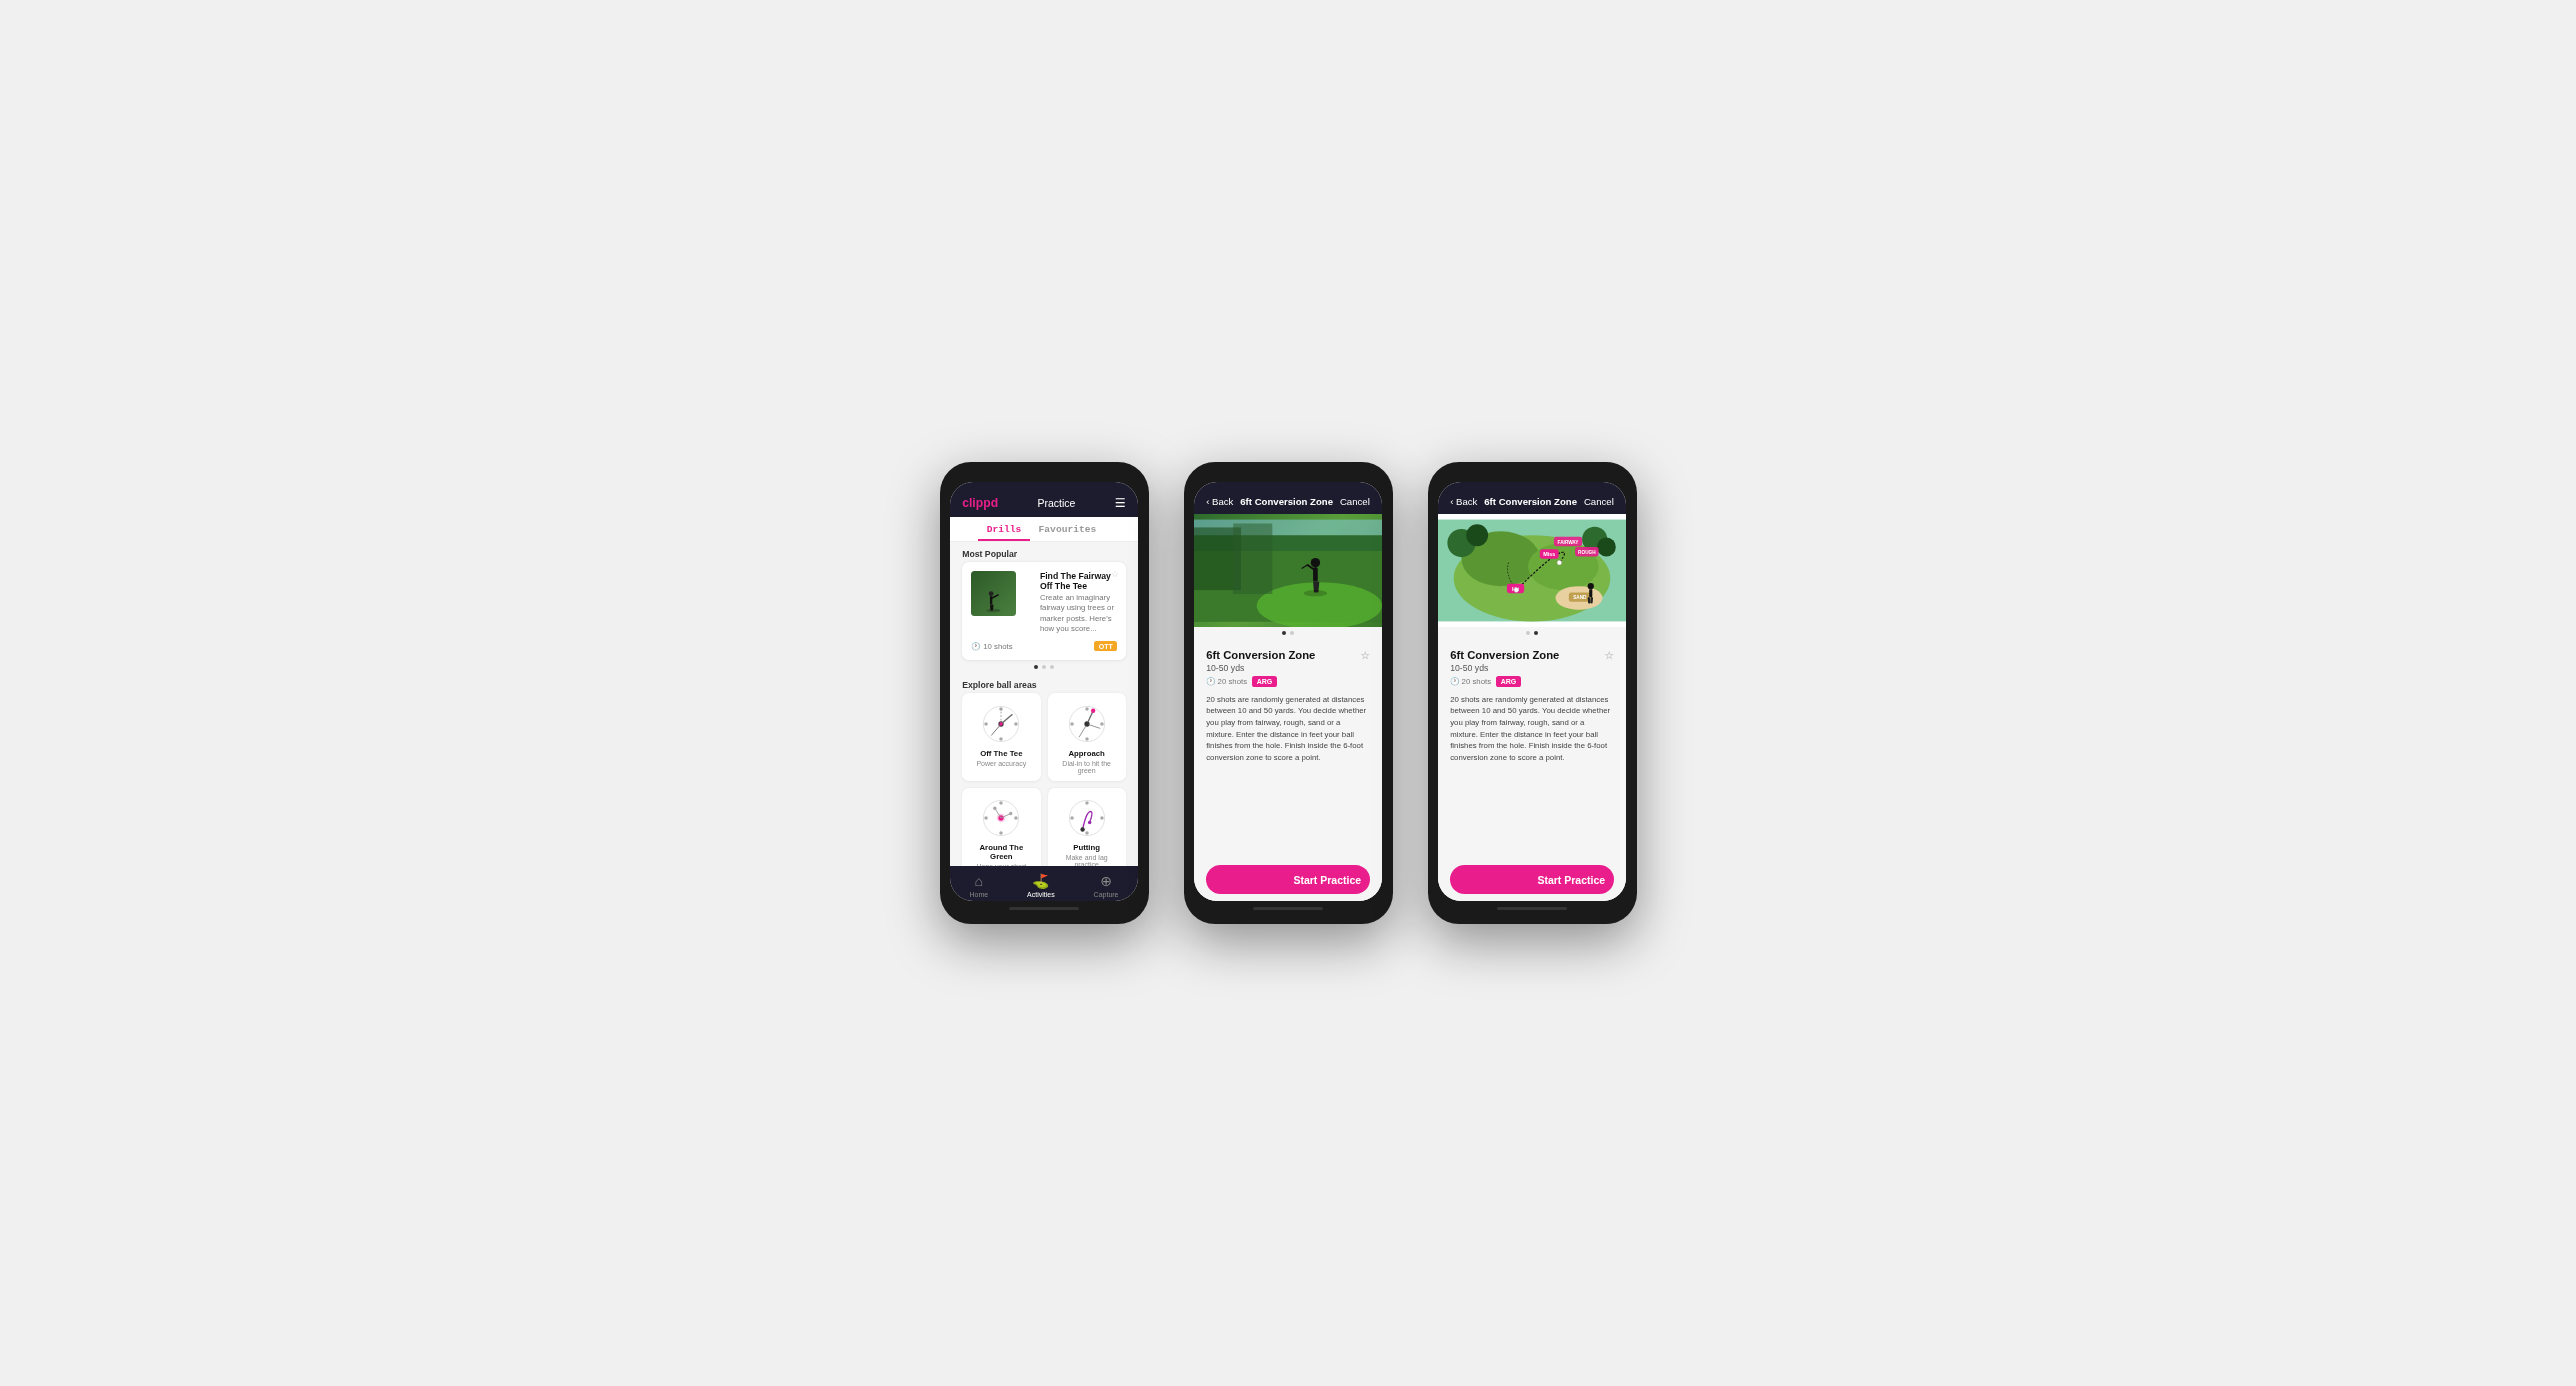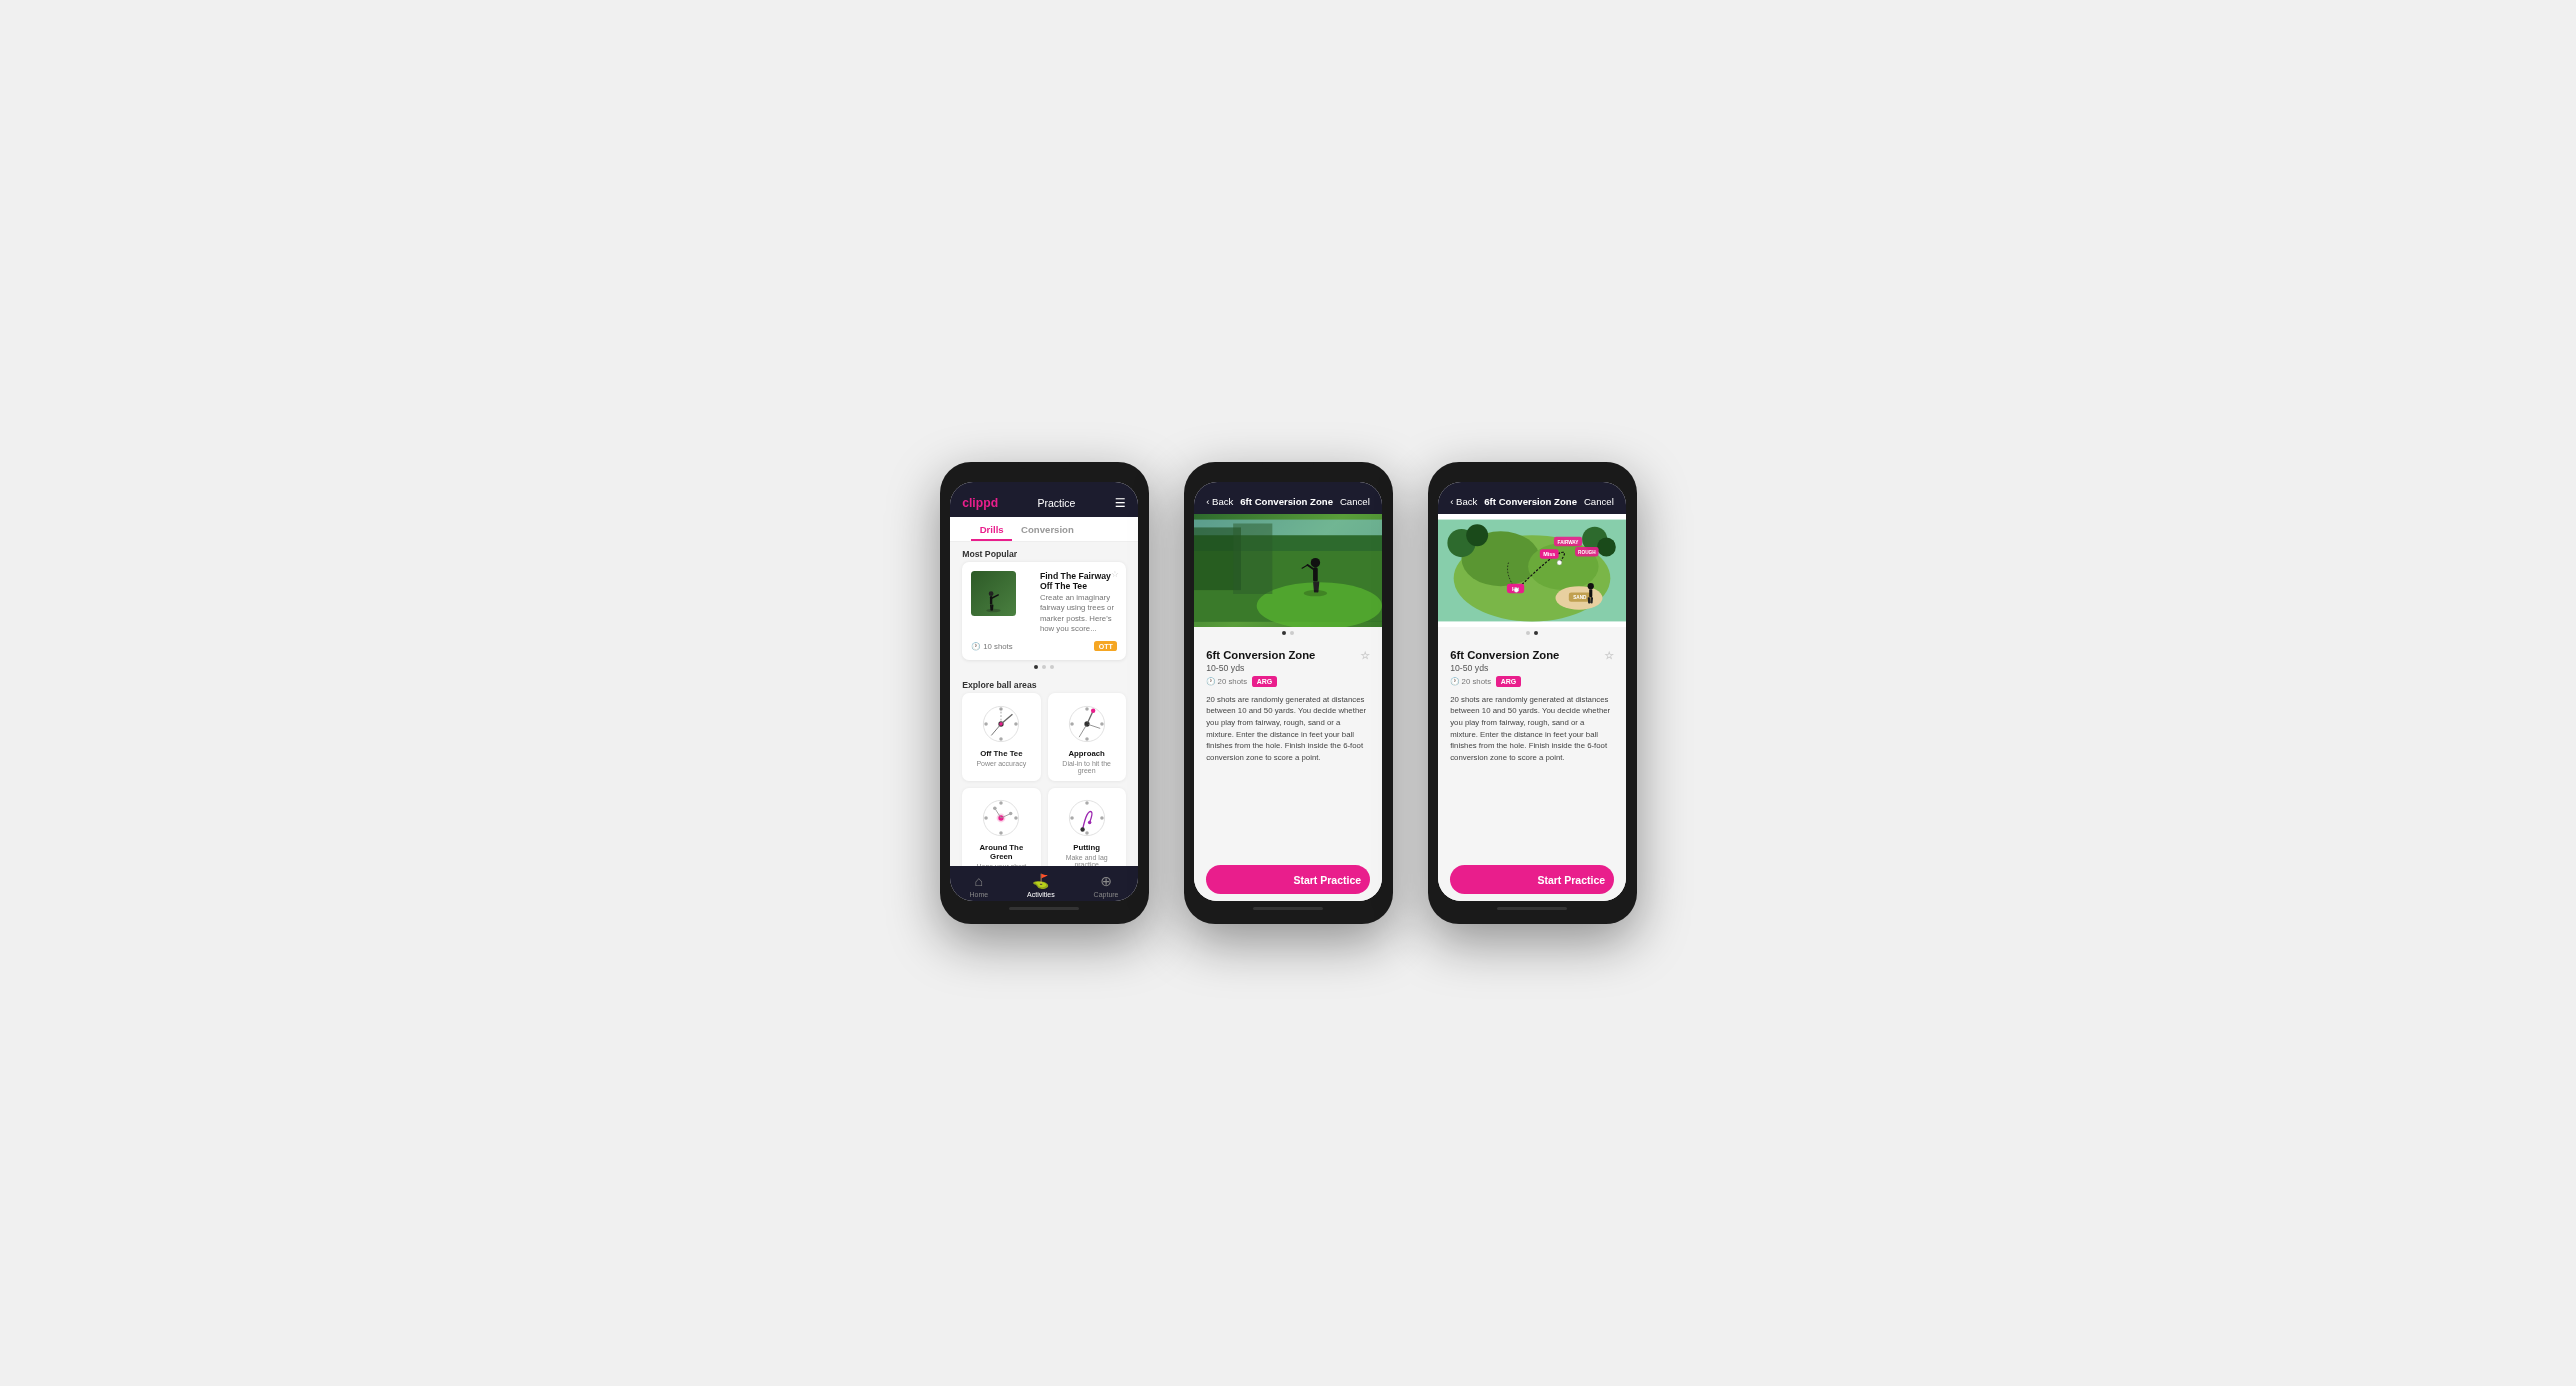--- a/index.html
+++ b/index.html
@@ -70,22 +70,23 @@
       font-size: 10.5px;
     }
     .p1-menu-icon {
       color: #fff;
       font-size: 12.2px;
     }
 
     .p1-tabs {
       background: #fff;
       display: flex;
-      padding: 0 21px;
+      padding: 0 28px;
       border-bottom: 0.9px solid #eee;
+      font-family: Liberation Mono, monospace;
     }
     .p1-tab {
       padding: 7px 8.7px 5.2px;
       font-size: 9.6px;
       font-weight: 600;
       color: #999;
       cursor: pointer;
       position: relative;
     }
     .p1-tab.active {
@@ -398,21 +399,21 @@
       <span class="p1-logo">clippd</span>
       <span class="p1-header-title">Practice</span>
       <span class="p1-menu-icon">☰</span>
     </div>
 
     <div class="p1-tabs">
       <div class="p1-tab active">
         <span>Drills</span>
       </div>
       <div class="p1-tab">
-        <span>Conversion</span>
+        <span>Favourites</span>
       </div>
     </div>
 
     <div class="p1-content">
 
       <div class="p1-section-title">Most Popular</div>
 
       <div class="p1-featured-card">
         <div class="p1-featured-inner">
           <div class="p1-featured-img">

